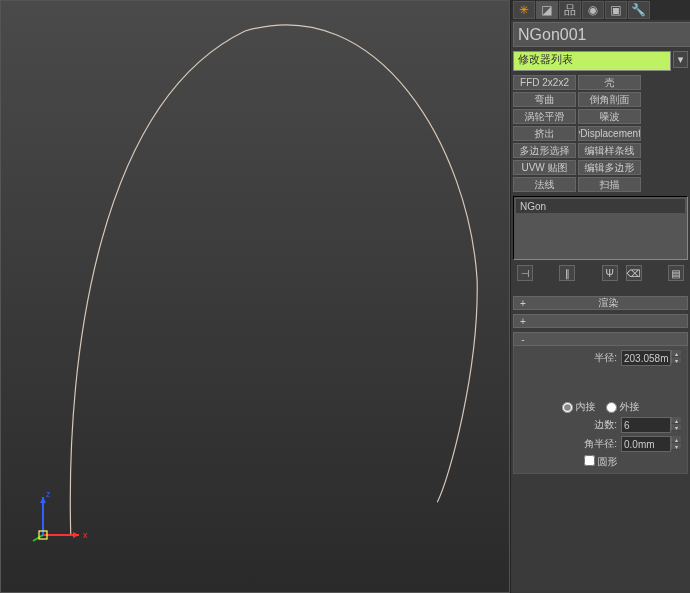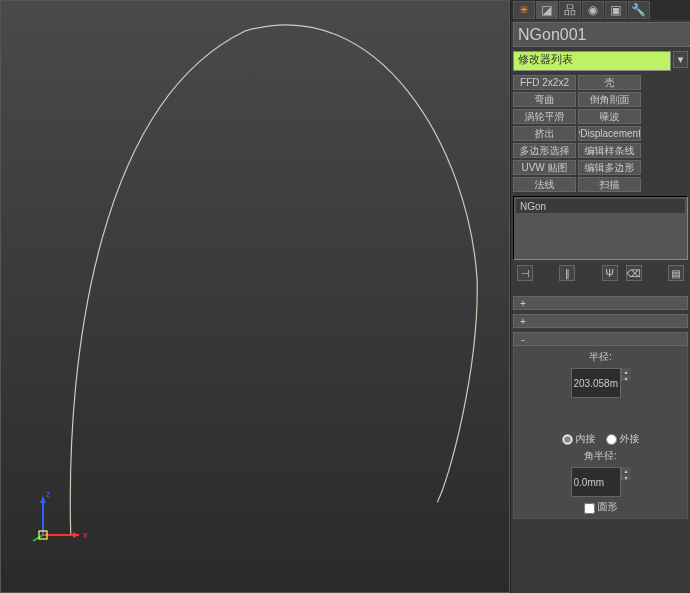--- a/index.html
+++ b/index.html
@@ -25,29 +25,29 @@
   .stack-item { height: 14px; padding: 0 4px; color: #ccc; font-size: 10px; display: flex; align-items: center; cursor: pointer; }
   .stack-item.selected { background: #3a3a3a; }
   .stack-toolbar { display: flex; padding: 3px 6px; gap: 8px; align-items: center; }
   .stb-btn { width: 16px; height: 16px; background: #444; border: 1px solid #666; display: flex; align-items: center; justify-content: center; cursor: pointer; font-size: 10px; }
   .stb-spacer { flex: 1; }
   .rollout { margin: 2px; }
   .rollout-header { height: 14px; background: #555; border: 1px solid #666; display: flex; align-items: center; padding: 0 4px; cursor: pointer; font-size: 10px; gap: 6px; }
   .rollout-toggle { width: 10px; text-align: center; }
   .rollout-title { flex: 1; text-align: center; }
   .rollout-body { background: #4a4a4a; border: 1px solid #555; border-top: none; padding: 4px 6px; display: flex; flex-direction: column; gap: 3px; }
-  .param-row { display: flex; align-items: center; gap: 4px; justify-content: center; flex-direction: column; }
+  .param-row { display: flex; align-items: center; gap: 4px; justify-content: flex-end; }
   .param-label { font-size: 10px; color: #ccc; }
-  .spinner { display: flex; width: 60px; height: 30px; }
+  .spinner { display: flex; width: 60px; height: 16px; }
   .spinner input { flex: 1; width: 100%; background: #2d2d2d; border: 1px solid #666; color: #ccc; font-size: 10px; padding: 0 2px; }
   .spinner-btns { display: flex; flex-direction: column; width: 10px; }
   .spinner-up, .spinner-down { height: 7px; background: #555; border-left: 1px solid #666; border-bottom: 1px solid #444; cursor: pointer; font-size: 6px; display:flex; align-items:center; justify-content:center; }
   .radio-row { display: flex; align-items: center; gap: 10px; justify-content: center; }
   .radio-item { display: flex; align-items: center; gap: 3px; font-size: 10px; margin-top: 31px; }
-  .check-item { display: flex; align-items: flex-end; gap: 3px; font-size: 10px; justify-content: center; }
+  .check-item { display: flex; align-items: flex-start; gap: 3px; font-size: 10px; justify-content: center; }
   input[type="radio"], input[type="checkbox"] { width: 11px; height: 11px; accent-color: #888; cursor: pointer; }
   .panel-divider { height: 10px; }
 </style>
 </head>
 <body>
 
 <div class="viewport">
   <svg class="curve-svg" viewBox="0 0 510 593">
     <path d="M 70 535 C 65 350 100 100 245 30 C 380 -10 470 150 478 280 C 480 370 450 480 438 503" stroke="#d8c8b8" stroke-width="1.2" fill="none"></path>
   </svg>
@@ -115,20 +115,21 @@
     <div class="stb-btn">⌫</div>
     <div class="stb-spacer"></div>
     <div class="stb-btn">▤</div>
   </div>
 
   <div class="panel-divider"></div>
 
   <div class="rollout">
     <div class="rollout-header">
       <span class="rollout-toggle">+</span>
+      <span class="rollout-title">渲染</span>
     </div>
   </div>
 
   <div class="rollout">
     <div class="rollout-header">
       <span class="rollout-toggle">+</span>
     </div>
   </div>
 
   <div class="rollout">
@@ -150,20 +151,30 @@
         <label class="radio-item">
           <input type="radio" name="inscr" checked="" style="">
           <span>内接</span>
         </label>
         <label class="radio-item">
           <input type="radio" name="inscr" style="">
           <span>外接</span>
         </label>
       </div>
       <div class="param-row">
+        <span class="param-label">边数:</span>
+        <div class="spinner">
+          <input value="6" style="">
+          <div class="spinner-btns">
+              <div class="spinner-up">▴</div>
+              <div class="spinner-down">▾</div>
+            </div>
+        </div>
+      </div>
+      <div class="param-row">
         <span class="param-label">角半径:</span>
         <div class="spinner">
           <input value="0.0mm" style="">
           <div class="spinner-btns">
               <div class="spinner-up">▴</div>
               <div class="spinner-down">▾</div>
             </div>
         </div>
       </div>
       <label class="check-item">

